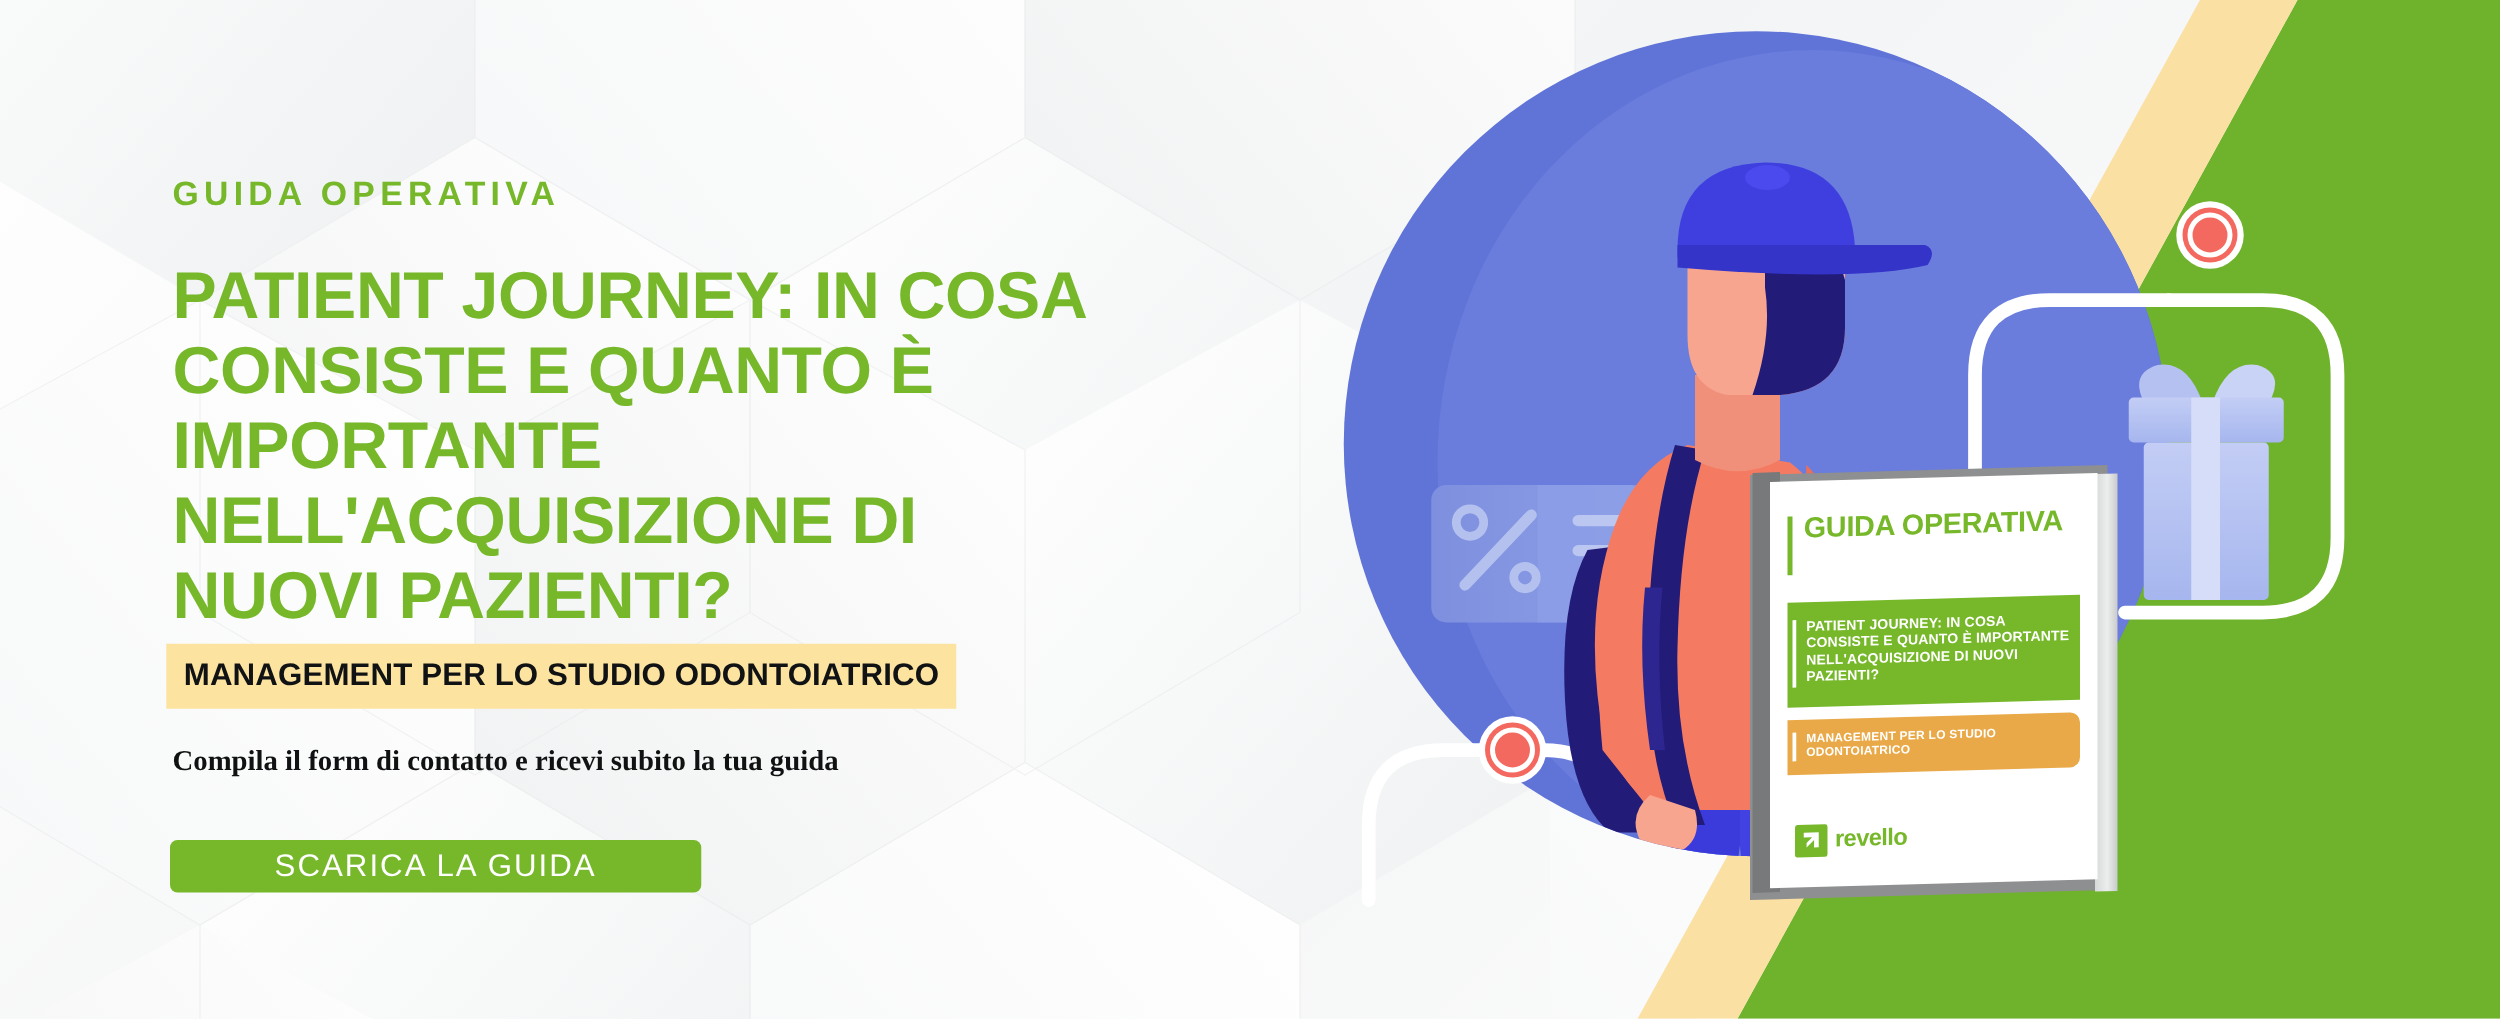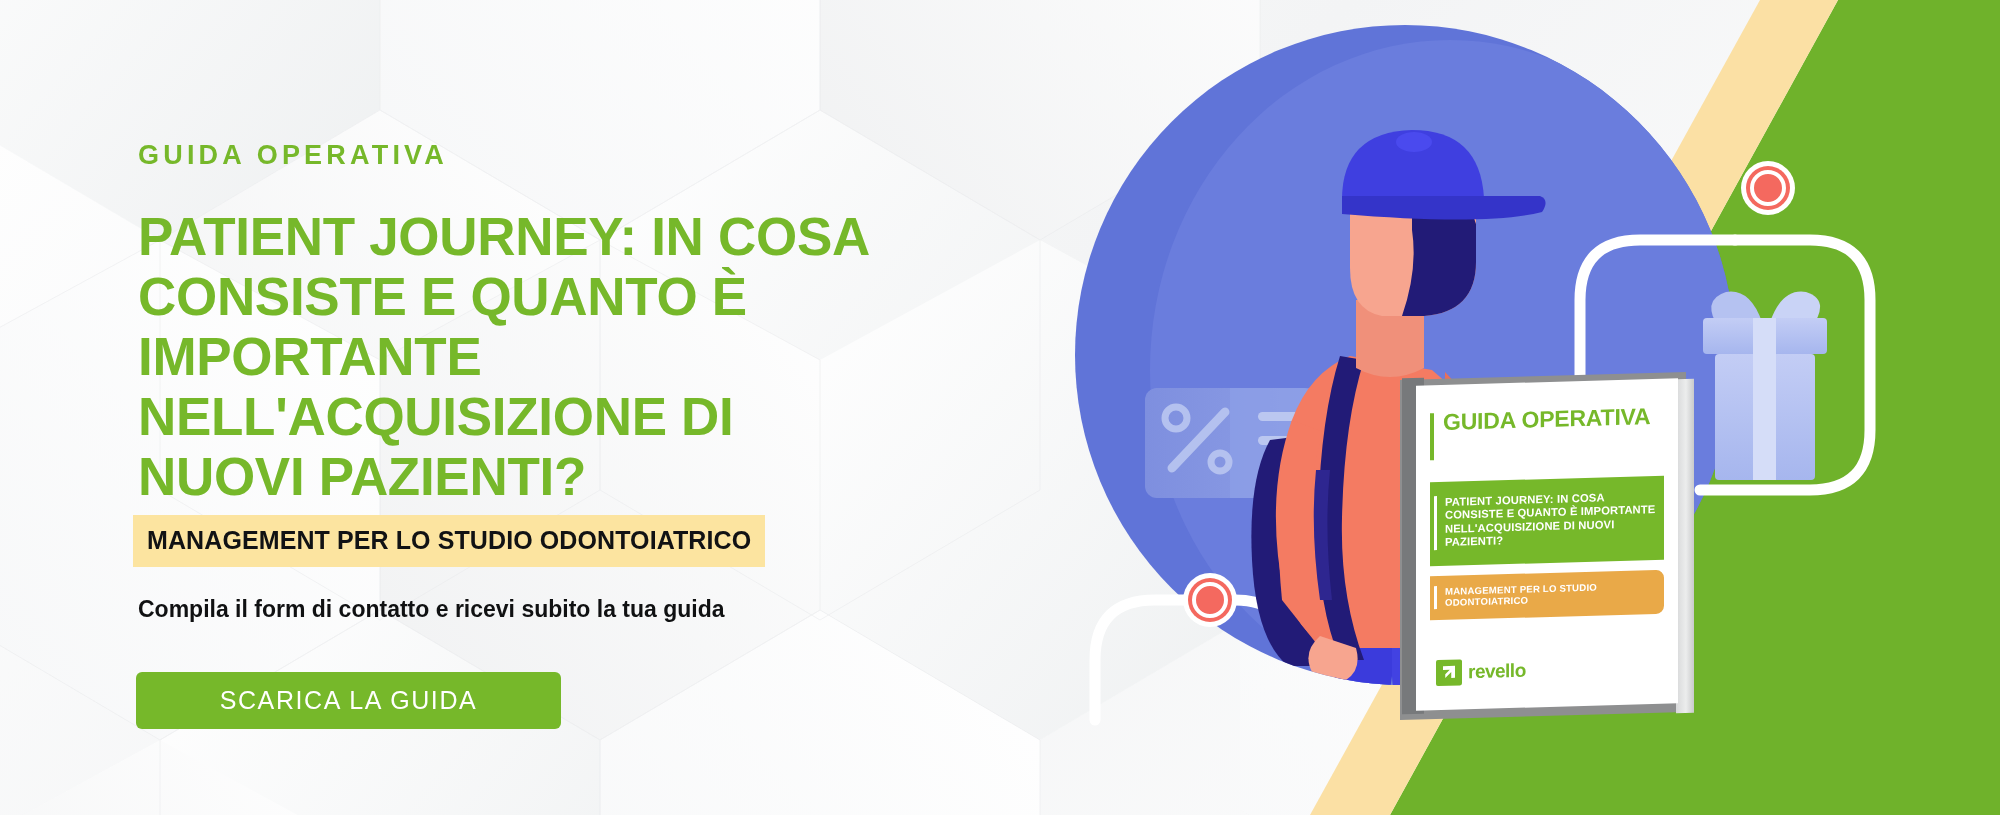--- a/index.html
+++ b/index.html
@@ -68,24 +68,25 @@
     font-size:25px; font-weight:700;
     color:#111214;
     letter-spacing:.1px;
     white-space:nowrap;
   }
   .lead {
     position:absolute; top:596px; left:0;
     font-size:23px; font-weight:700;
     color:#101112;
     white-space:nowrap;
+    font-family:Liberation Serif, serif;
   }
   .cta {
     position:absolute; top:672px; left:-2px;
-    width:425px; height:57px;
+    width:425px; height:42px;
     background:#76b82a;
     border:none; border-radius:6px;
     color:#ffffff;
     font-family:"Liberation Sans", sans-serif;
     font-size:25px; font-weight:400;
     letter-spacing:1.6px;
     cursor:pointer;
     display:flex; align-items:center; justify-content:center;
   }
 

